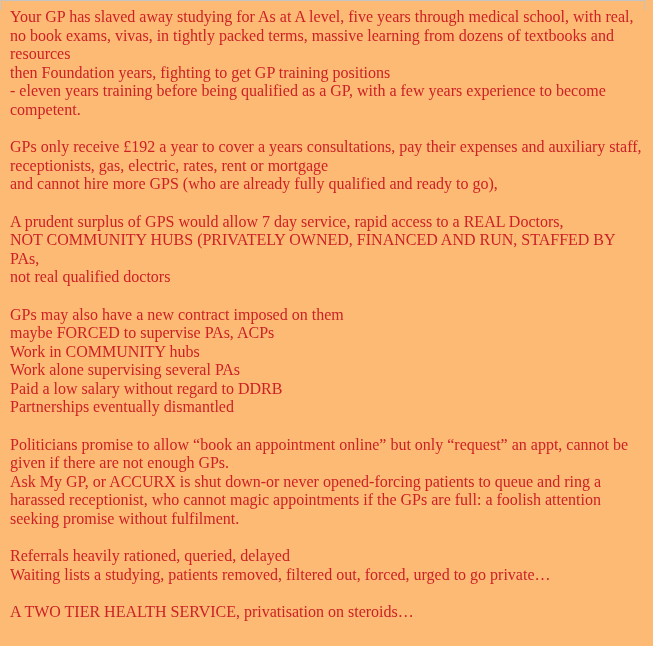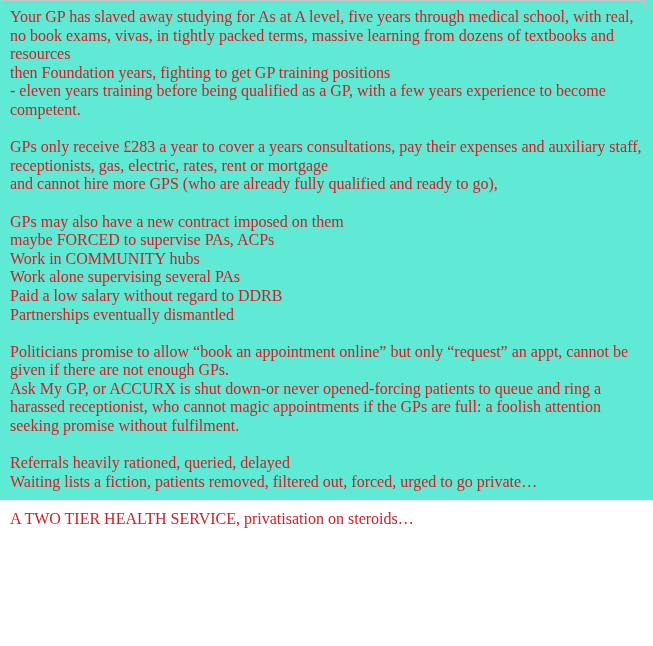--- a/index.html
+++ b/index.html
@@ -6,22 +6,22 @@
     margin: 0;
     padding: 0;
     width: 653px;
     height: 646px;
     background: #ffffff;
     overflow: hidden;
   }
   .page {
     position: relative;
     width: 653px;
-    height: 500px;
-    background: #5eead4;
+    height: 646px;
+    background: #fdba74;
   }
   
   .cropped-box-top {
     position: absolute;
     left: 1px;
     top: 0;
     width: 642px;
     height: 9px;
     border-top: 1px solid #c3c3c3;
     border-left: 1px solid #c3c3c3;
@@ -52,31 +52,34 @@
 
 <div class="page">
   <div class="cropped-box-top" style="border-color: rgb(195, 195, 195);"></div>
   <div class="doc" style="color: rgb(204, 33, 39);">
     <p>Your GP has slaved away studying for As at A level, five years through medical school, with real,
 no book exams, vivas, in tightly packed terms, massive learning from dozens of textbooks and
 resources
 then Foundation years, fighting to get GP training positions
 - eleven years training before being qualified as a GP, with a few years experience to become
 competent.</p>
-    <p>GPs only receive £283 a year to cover a years consultations, pay their expenses and auxiliary staff,
+    <p>GPs only receive £192 a year to cover a years consultations, pay their expenses and auxiliary staff,
 receptionists, gas, electric, rates, rent or mortgage
 and cannot hire more GPS (who are already fully qualified and ready to go),</p>
+    <p>A prudent surplus of GPS would allow 7 day service, rapid access to a REAL Doctors,
+NOT COMMUNITY HUBS (PRIVATELY OWNED, FINANCED AND RUN, STAFFED BY PAs,
+not real qualified doctors</p>
     <p>GPs may also have a new contract imposed on them
 maybe FORCED to supervise PAs, ACPs
 Work in COMMUNITY hubs
 Work alone supervising several PAs
 Paid a low salary without regard to DDRB
 Partnerships eventually dismantled</p>
     <p>Politicians promise to allow “book an appointment online” but only “request” an appt, cannot be
 given if there are not enough GPs.
 Ask My GP, or ACCURX is shut down-or never opened-forcing patients to queue and ring a
 harassed receptionist, who cannot magic appointments if the GPs are full: a foolish attention
 seeking promise without fulfilment.</p>
     <p>Referrals heavily rationed, queried, delayed
-Waiting lists a fiction, patients removed, filtered out, forced, urged to go private…</p>
+Waiting lists a studying, patients removed, filtered out, forced, urged to go private…</p>
     <p>A TWO TIER HEALTH SERVICE, privatisation on steroids…</p>
   </div>
 </div>
 
 </body></html>

